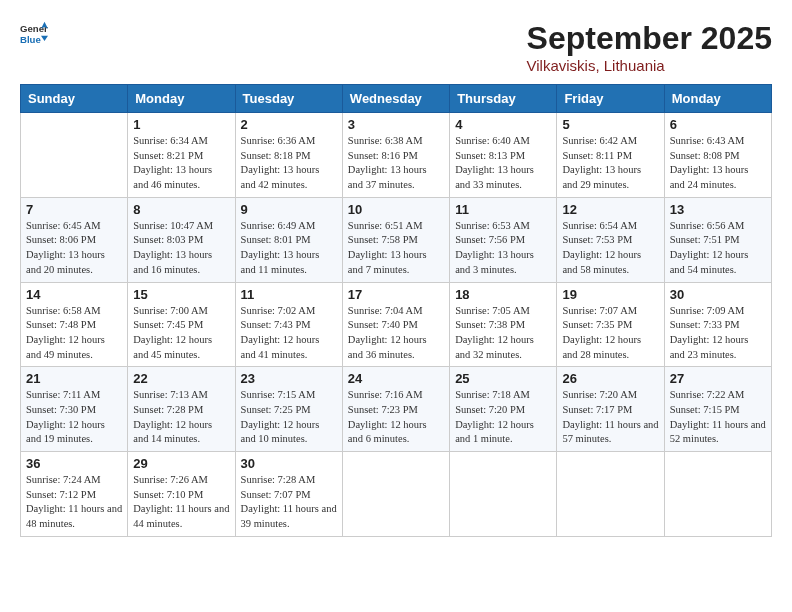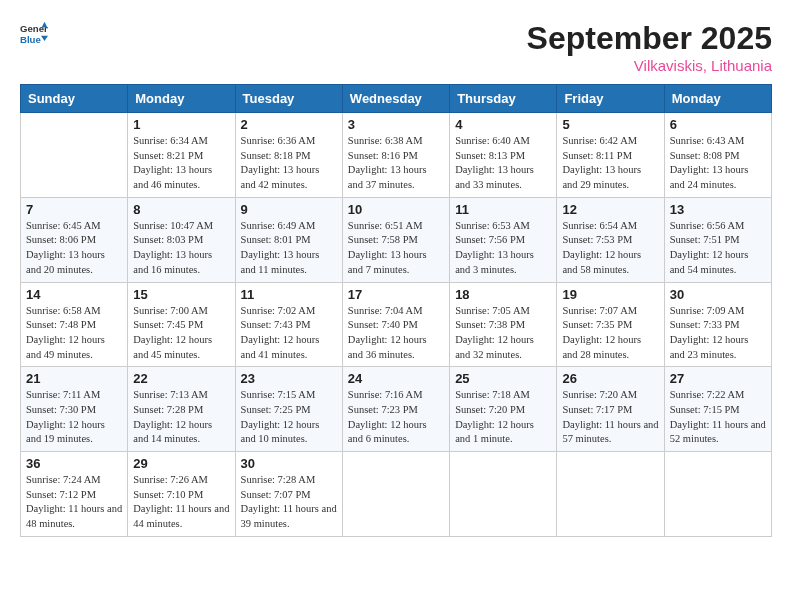--- a/index.html
+++ b/index.html
@@ -19,30 +19,30 @@
     .logo {
       display: flex;
       align-items: center;
       gap: 4px;
     }
     .logo-icon {
       width: 28px;
       height: 28px;
     }
     .title-block {
-      text-align: right;
+      text-align: left;
     }
     .month-title {
       font-size: 32px;
       font-weight: bold;
       color: #222;
     }
     .location-title {
       font-size: 15px;
-      color: #ec4899;
+      color: #7f1d1d;
     }
     .calendar {
       width: 100%;
       border-collapse: collapse;
       font-size: 11px;
     }
     .calendar thead th {
       background: #2271b3;
       color: #fff;
       padding: 6px 7px;

